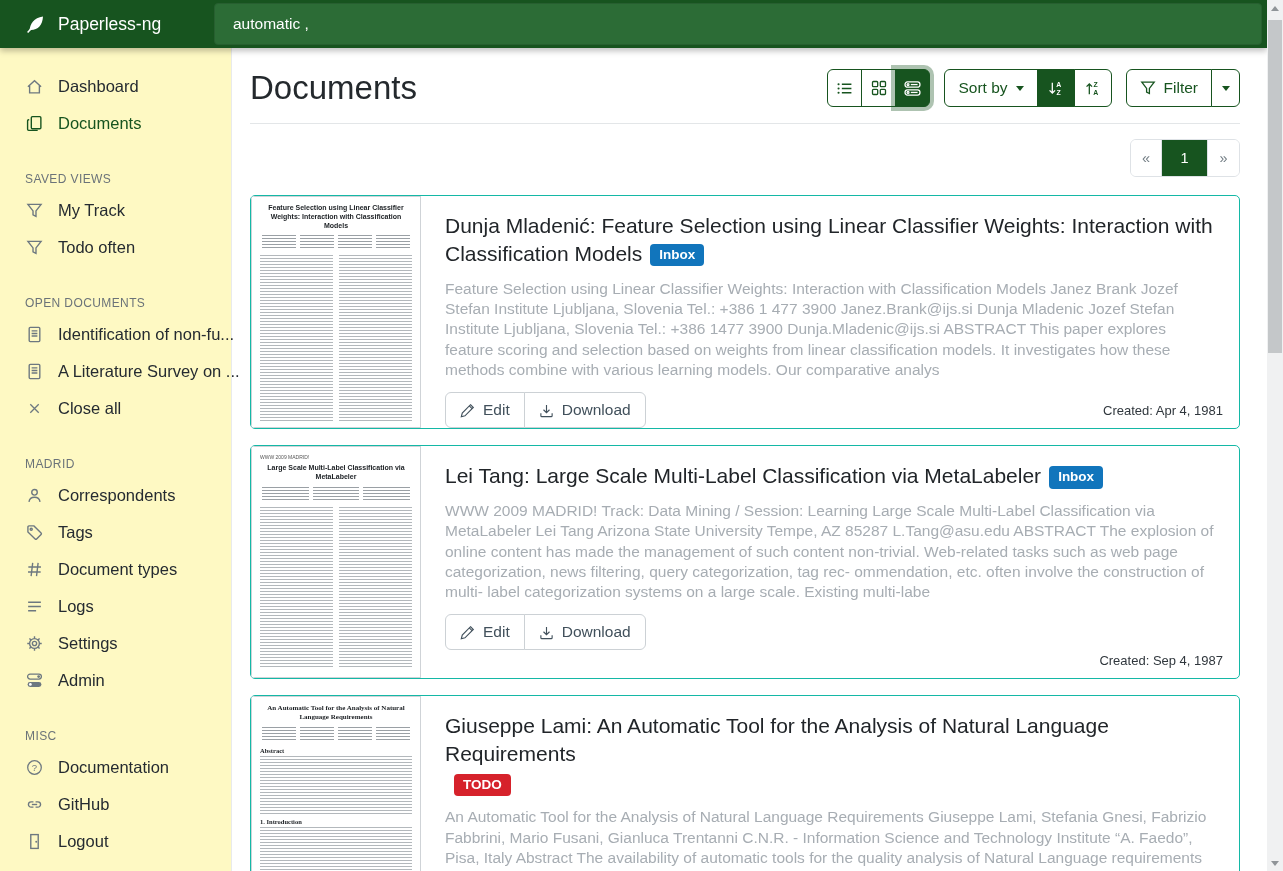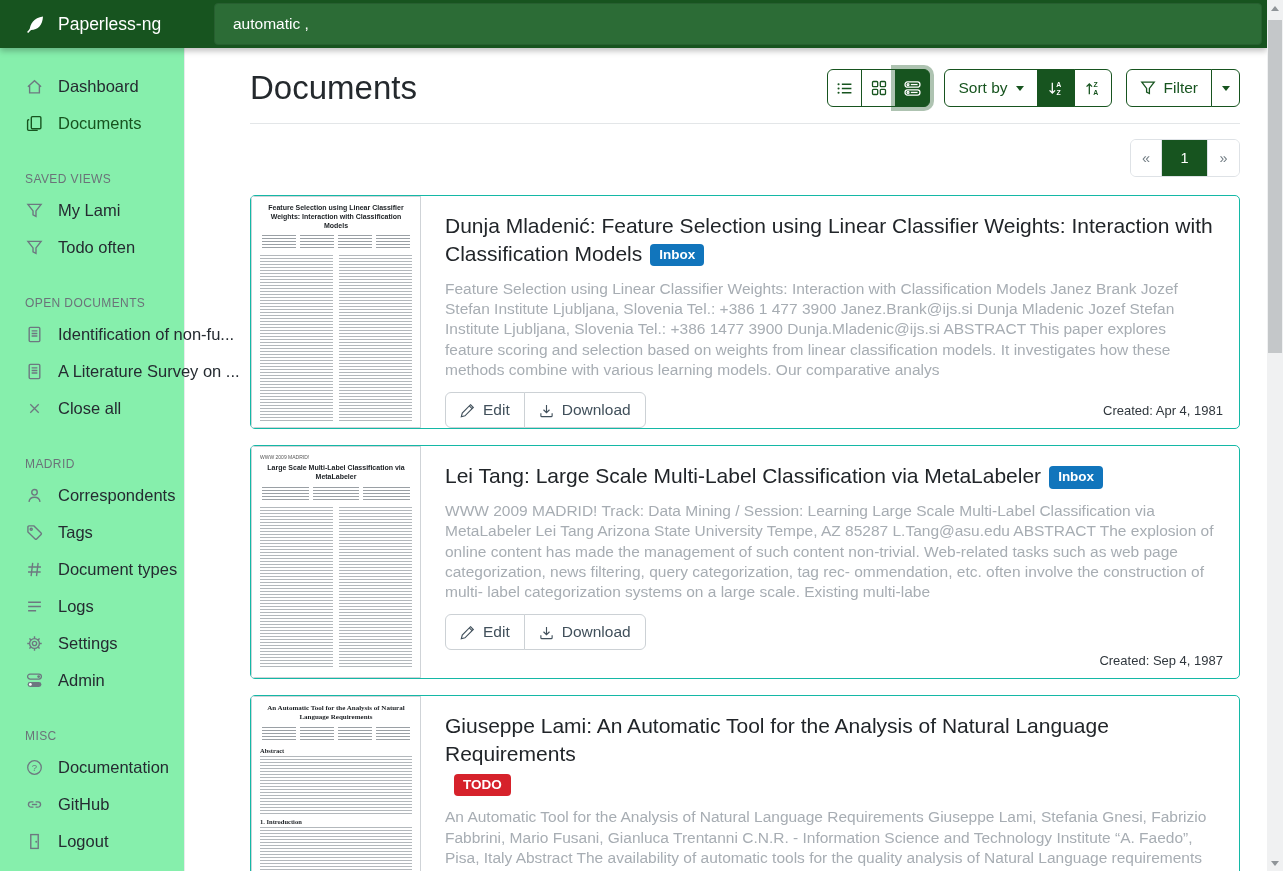--- a/index.html
+++ b/index.html
@@ -11,21 +11,21 @@
             display:flex; align-items:center; box-shadow:0 3px 6px rgba(0,0,0,.25); z-index:30; }
   .brand { width:212px; min-width:212px; display:flex; align-items:center; gap:12px; padding-left:26px;
            color:#fff; font-size:17.5px; cursor:pointer; }
   .brand svg { display:block; }
   .searchwrap { flex:1; padding:3px 5px 3px 2px; height:100%; }
   .search-input { width:100%; height:100%; background:#2c6c36; border:1px solid #275f30; border-radius:4px;
                   color:#fff; font-size:15.5px; padding:0 18px; outline:none;
                   font-family:"Liberation Sans","DejaVu Sans",sans-serif; }
 
   
-  .sidebar { position:absolute; left:0; top:48px; bottom:0; width:185px; background:#86efac;
+  .sidebar { position:absolute; left:0; top:48px; bottom:0; width:232px; background:#fef9c3;
              border-right:1px solid #e8eaec; padding-top:20px; z-index:10; }
   .nav-item { display:flex; align-items:center; gap:15px; height:37px; padding-left:25px;
               font-size:16.5px; color:#252b31; cursor:pointer; white-space:nowrap; }
   .nav-item .nicon { width:18px; min-width:18px; height:18px; color:#6d7880; display:flex; align-items:center; justify-content:center; }
   .nav-item.active, .nav-item.active .nicon { color:#17541f; }
   .nav-section { margin:30px 0 6px 25px; font-size:12px; color:#6b7379; letter-spacing:.4px; }
 
   
   .main { position:absolute; left:212px; top:48px; right:16px; bottom:0; background:#fff;
           padding:0 27px 0 38px; overflow:hidden; }
@@ -144,21 +144,21 @@
   </div>
 
   <div class="nav-section">SAVED VIEWS</div>
 
   <div class="nav-item">
     <span class="nicon">
       <svg width="17" height="17" viewBox="0 0 16 16" stroke="currentColor" fill="none" stroke-width="1.3">
         <path d="M1.8 2.2h12.4L9.4 8.4v5.1l-2.8-1.4V8.4z"></path>
       </svg>
     </span>
-    <span>My Lami</span>
+    <span>My Track</span>
   </div>
   <div class="nav-item">
     <span class="nicon">
       <svg width="17" height="17" viewBox="0 0 16 16" stroke="currentColor" fill="none" stroke-width="1.3">
         <path d="M1.8 2.2h12.4L9.4 8.4v5.1l-2.8-1.4V8.4z"></path>
       </svg>
     </span>
     <span>Todo often</span>
   </div>
 

